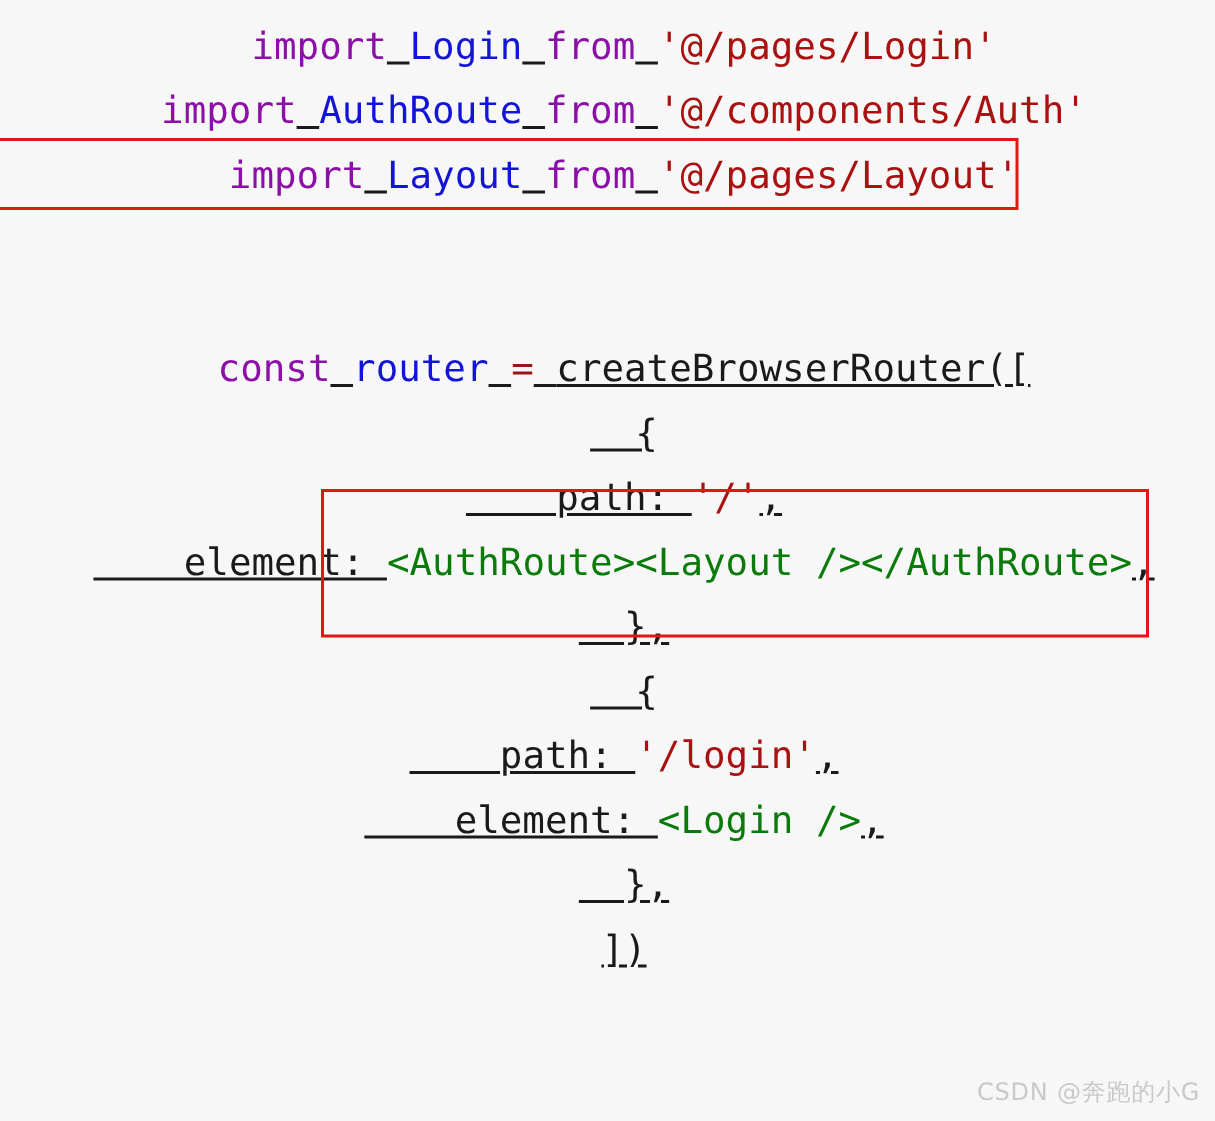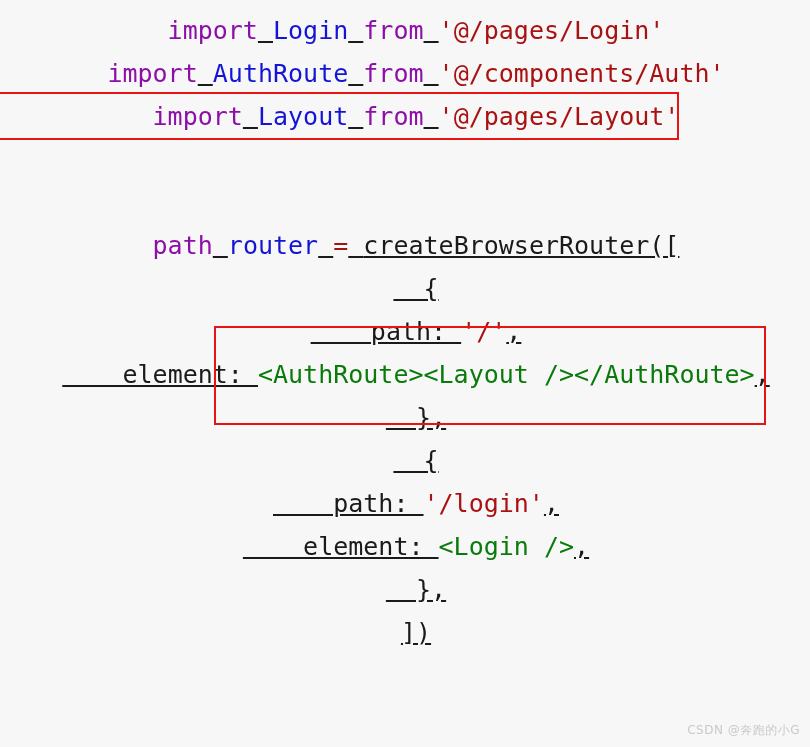--- a/index.html
+++ b/index.html
@@ -68,38 +68,38 @@
     width: 552px;
     height: 99px;
   }
 
   
   #watermark {
     position: absolute;
     right: 10px;
     bottom: 8px;
     font-family: "DejaVu Sans", "Liberation Sans", sans-serif;
-    font-size: 12px;
+    font-size: 16px;
     color: #c9c9c9;
     letter-spacing: 0.5px;
     white-space: nowrap;
   }
 </style>
 </head>
 <body>
 
 <div id="page">
 
   <div id="code">
       <div class="line"><span class="kw">import</span><span class="plain"> </span><span class="ident">Login</span><span class="plain"> </span><span class="kw">from</span><span class="plain"> </span><span class="str">'@/pages/Login'</span></div>
       <div class="line"><span class="kw">import</span><span class="plain"> </span><span class="ident">AuthRoute</span><span class="plain"> </span><span class="kw">from</span><span class="plain"> </span><span class="str">'@/components/Auth'</span></div>
       <div class="line"><span class="kw">import</span><span class="plain"> </span><span class="ident">Layout</span><span class="plain"> </span><span class="kw">from</span><span class="plain"> </span><span class="str">'@/pages/Layout'</span></div>
       <div class="line blank">&nbsp;</div>
       <div class="line blank">&nbsp;</div>
-      <div class="line"><span class="kw">path</span><span class="plain"> </span><span class="ident">router</span><span class="plain"> </span><span class="op">=</span><span class="plain"> </span><span class="plain">createBrowserRouter([</span></div>
+      <div class="line"><span class="kw">const</span><span class="plain"> </span><span class="ident">router</span><span class="plain"> </span><span class="op">=</span><span class="plain"> </span><span class="plain">createBrowserRouter([</span></div>
       <div class="line"><span class="plain">  {</span></div>
       <div class="line"><span class="plain">    path: </span><span class="str">'/'</span><span class="plain">,</span></div>
       <div class="line"><span class="plain">    element: </span><span class="jsx">&lt;AuthRoute&gt;&lt;Layout /&gt;&lt;/AuthRoute&gt;</span><span class="plain">,</span></div>
       <div class="line"><span class="plain">  },</span></div>
       <div class="line"><span class="plain">  {</span></div>
       <div class="line"><span class="plain">    path: </span><span class="str">'/login'</span><span class="plain">,</span></div>
       <div class="line"><span class="plain">    element: </span><span class="jsx">&lt;Login /&gt;</span><span class="plain">,</span></div>
       <div class="line"><span class="plain">  },</span></div>
       <div class="line"><span class="plain">])</span></div>
       <div class="line blank">&nbsp;</div>

